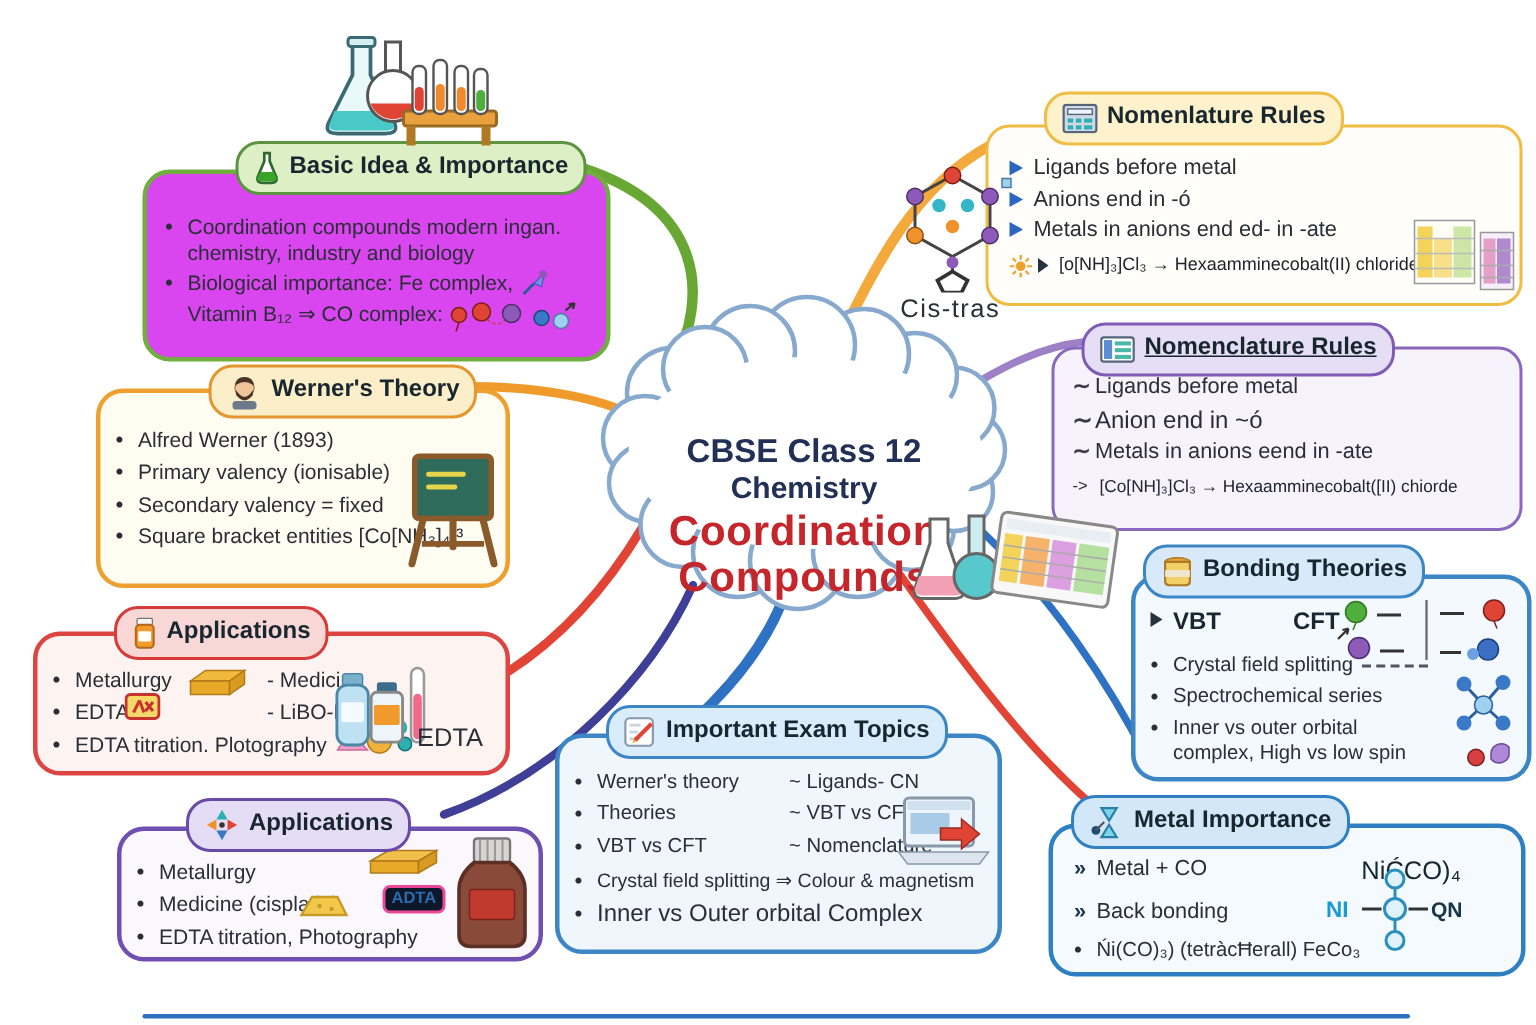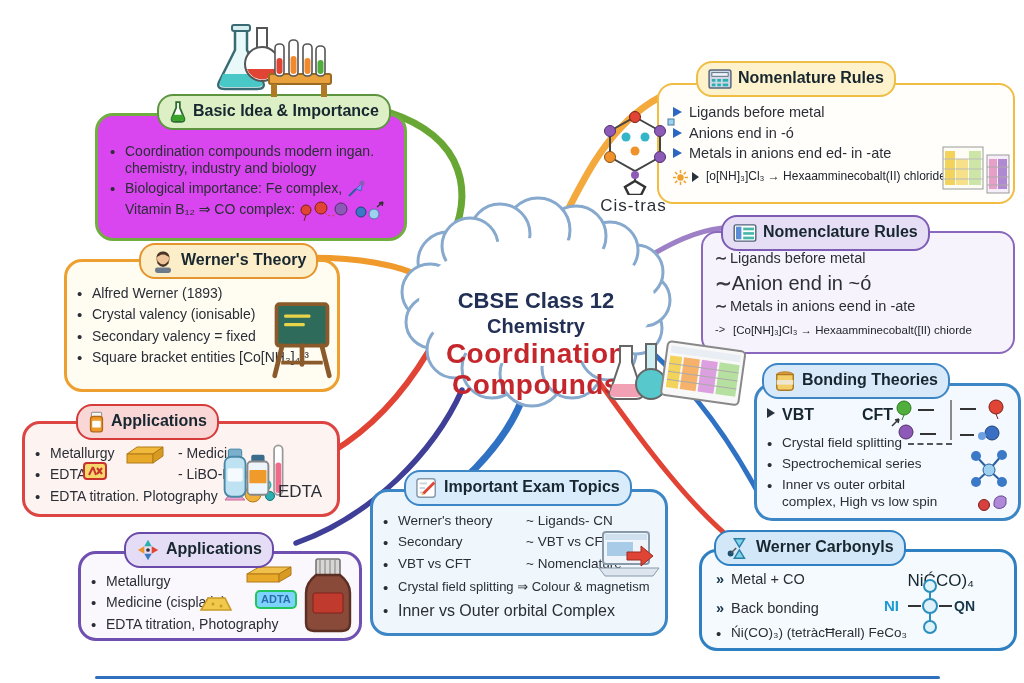--- a/index.html
+++ b/index.html
@@ -24,21 +24,21 @@
   .tri{width:0;height:0;border-left:9px solid #2b66c2;border-top:5px solid transparent;
        border-bottom:5px solid transparent;margin:3px 7px 0 0;flex:none;}
   .tri.dk{border-left-color:#27323c;}
   .cloud-text{position:absolute;left:430px;top:241px;width:212px;text-align:center;z-index:4;margin-top:47px;}
   .cl1{font-size:22px;font-weight:800;color:#223056;line-height:26px;}
   .cl2{font-size:20px;font-weight:800;color:#223056;line-height:24px;}
   .cl3{font-size:28px;font-weight:800;color:#c4262b;line-height:31px;letter-spacing:.5px;}
   .lbl{position:absolute;z-index:5;color:#2b2e36;}
   .two-col .lft{flex:0 0 128px;}
   .formula{font-size:12px;color:#20242c;}
-  .badge-adta{position:absolute;border:2px solid #22c55e;border-radius:5px;background:#7dd3fc;
+  .badge-adta{position:absolute;border:2px solid #ec4899;border-radius:5px;background:#0f172a;
         color:#2a6cac;font-weight:700;font-size:11px;padding:0 4px;line-height:15px;z-index:6;}
   .dash-trail{display:inline-block;width:44px;border-top:2px dashed #51565e;margin:8px 0 0 6px;}
   .bottom-line{position:absolute;left:95px;top:676px;width:845px;height:3px;background:#2e6fbe;
         border-radius:2px;z-index:2;}
 </style>
 </head>
 <body>
 
 <div class="stage">
 
@@ -178,21 +178,21 @@
   </div>
 
   <div class="box" style="left:64px;top:259px;width:270px;height:127px;border:3px solid #eda02f;background:#fffcf2;">
     <div class="body-pad" style="padding:20px 6px 4px 10px;">
       <div class="row">
           <span class="mk mk-dot"></span>
         <span>Alfred Werner (1893)</span>
         </div>
       <div class="row">
           <span class="mk mk-dot"></span>
-        <span>Crystal valency (ionisable)</span>
+        <span>Primary valency (ionisable)</span>
         </div>
       <div class="row">
           <span class="mk mk-dot"></span>
         <span>Secondary valency = fixed</span>
         </div>
       <div class="row">
           <span class="mk mk-dot"></span>
         <span>Square bracket entities [Co[NH₃]₄]³</span>
         </div>
     </div>
@@ -388,35 +388,35 @@
     </svg>
     <span class="ttl">Nomenlature Rules</span>
   </div>
 
   <div class="box" style="left:701px;top:231px;width:310px;height:119px;border:2.5px solid #8a68bd;background:#f7f3fc;border-radius:16px;">
     <div class="body-pad" style="padding:14px 4px 4px 12px;">
       <div class="row" style="font-size:14.5px">
           <span class="mk mk-tld"></span>
         <span>Ligands before metal</span>
         </div>
-      <div class="row" style="font-size:20px">
+      <div class="row" style="font-size:16px">
           <span class="mk mk-tld"></span>
         <span>Anion end in ~ó</span>
         </div>
       <div class="row" style="font-size:14.5px">
           <span class="mk mk-tld"></span>
         <span>Metals in anions eend in -ate</span>
         </div>
       <div class="row" style="margin-top:7px">
           <span class="mk mk-gt"></span>
         <span class="formula" style="font-size:11.5px">[Co[NH]₃]Cl₃ → Hexaamminecobalt([II) chiorde</span>
         </div>
     </div>
   </div>
-  <div class="hdr" style="left:721px;top:215px;height:29px;background:#e6def5;border:2.5px solid #7e5cb5;">
+  <div class="hdr" style="left:721px;top:215px;height:29px;background:#e6def5;border:2.5px solid #7e5cb5;text-decoration:underline;">
     <svg width="24" height="18" viewBox="0 0 26 20">
       <rect x="1" y="1" width="24" height="18" rx="2" fill="#fff" stroke="#55657a" stroke-width="1.6"></rect>
       <rect x="3" y="3" width="6" height="14" fill="#5b8dd6"></rect>
       <g fill="#49b8a8">
           <rect x="11" y="4" width="12" height="3"></rect>
           <rect x="11" y="9" width="12" height="3"></rect>
           <rect x="11" y="14" width="12" height="3"></rect>
         </g>
     </svg>
     <span class="ttl">Nomenclature Rules</span>
@@ -490,21 +490,21 @@
 
   <div class="box" style="left:370px;top:489px;width:292px;height:141px;border:3px solid #3c86c6;background:#eff7fd;">
     <div class="body-pad" style="padding:18px 4px 4px 10px;">
       <div class="row two-col" style="font-size:13.5px">
           <span class="mk mk-dot"></span>
         <span class="lft">Werner's theory</span>
         <span>~ Ligands- CN</span>
         </div>
       <div class="row two-col" style="font-size:13.5px">
           <span class="mk mk-dot"></span>
-        <span class="lft">Secondary</span>
+        <span class="lft">Theories</span>
         <span>~ VBT vs CFT</span>
         </div>
       <div class="row two-col" style="font-size:13.5px">
           <span class="mk mk-dot"></span>
         <span class="lft">VBT vs CFT</span>
         <span>~ Nomenclature</span>
         </div>
       <div class="row" style="font-size:13px;margin-top:5px">
           <span class="mk mk-dot"></span>
         <span>Crystal field splitting ⇒ Colour &amp; magnetism</span>
@@ -566,17 +566,17 @@
       <text x="80" y="33" font-size="14" font-weight="bold" fill="#17364a" font-family="Liberation Sans, sans-serif">QN</text>
     </svg>
   </div>
   <div class="hdr" style="left:714px;top:530px;height:30px;background:#d2e7f8;border:2.5px solid #2e80c3;">
     <svg width="24" height="24" viewBox="0 0 26 26">
       <path d="M9 3 L20 3 L14.5 12 Z" fill="#7fd4e8" stroke="#2a7fa8" stroke-width="1.6"></path>
       <path d="M9 24 L20 24 L14.5 15 Z" fill="#7fd4e8" stroke="#2a7fa8" stroke-width="1.6"></path>
       <circle cx="5" cy="19" r="3.2" fill="#1a4f72"></circle>
       <line x1="5" y1="19" x2="11" y2="13" stroke="#555" stroke-width="1.6"></line>
     </svg>
-    <span class="ttl">Werner Carbonyls</span>
+    <span class="ttl">Metal Importance</span>
   </div>
 
   <div class="bottom-line"></div>
 </div>
 
 </body></html>

